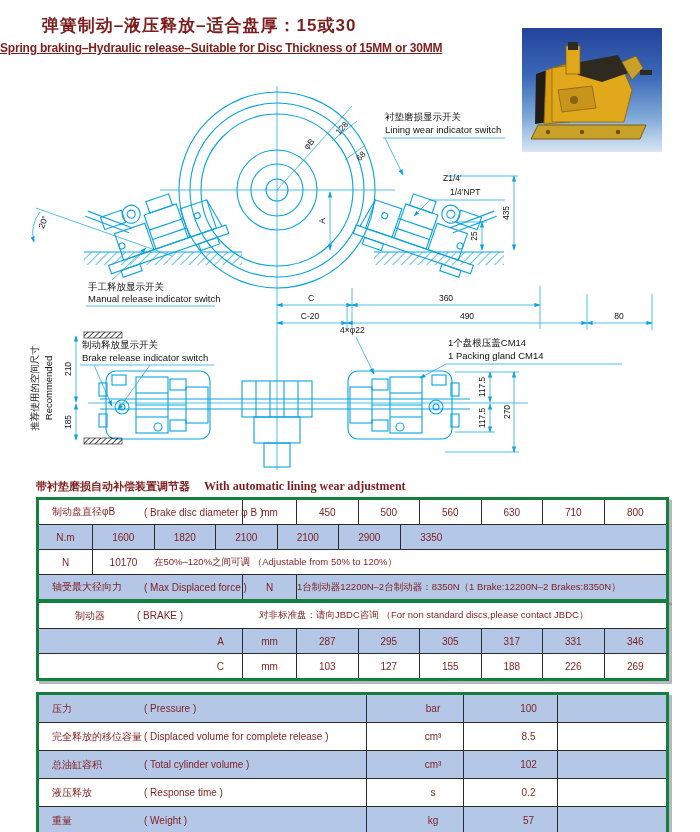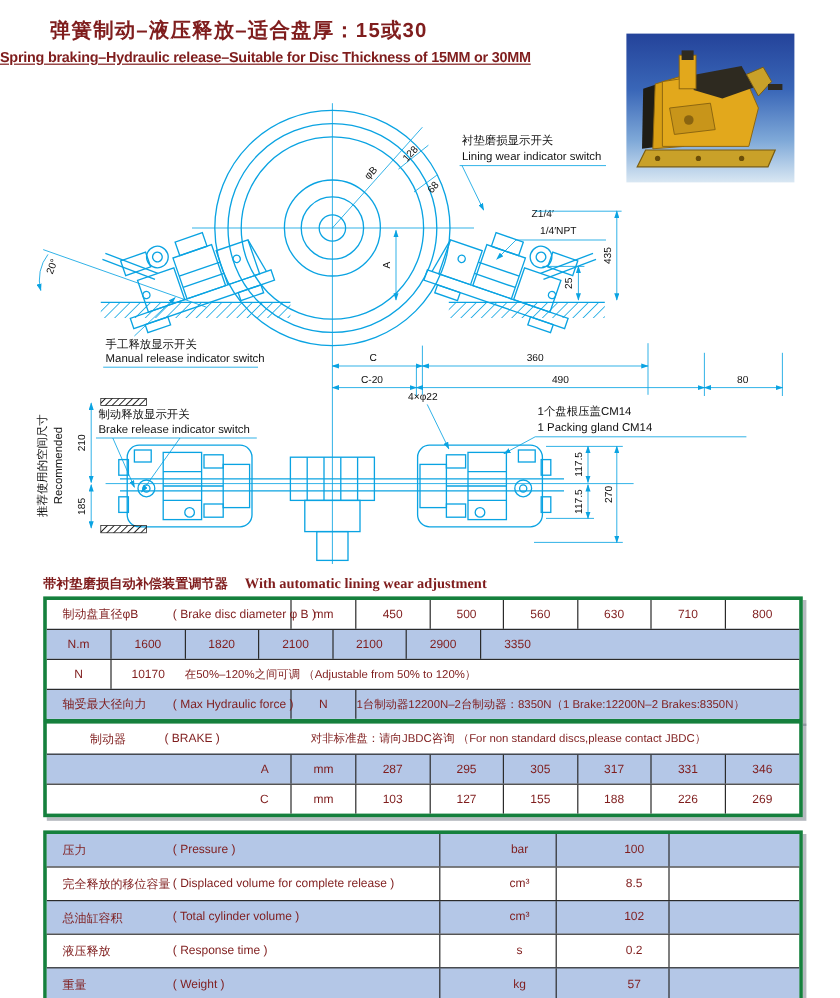--- a/index.html
+++ b/index.html
@@ -304,21 +304,21 @@
     <div class="row">
       <div class="c w-unit">N</div>
       <div class="c merge">
           <span class="v1">10170</span>
           <span class="nt">在50%–120%之间可调 （Adjustable from 50% to 120%）</span>
         </div>
     </div>
     <div class="row blue">
       <div class="c w-lab lab">
           <span class="cn">轴受最大径向力</span>
-          <span>( Max Hydraulic force )</span>
+          <span>( Max Displaced force )</span>
         </div>
       <div class="c w-unit">N</div>
       <div class="c merge">
           <span class="nt">1台制动器12200N–2台制动器：8350N（1 Brake:12200N–2 Brakes:8350N）</span>
         </div>
     </div>
   </div>
 
   <div class="t t2">
     <div class="row row1">

